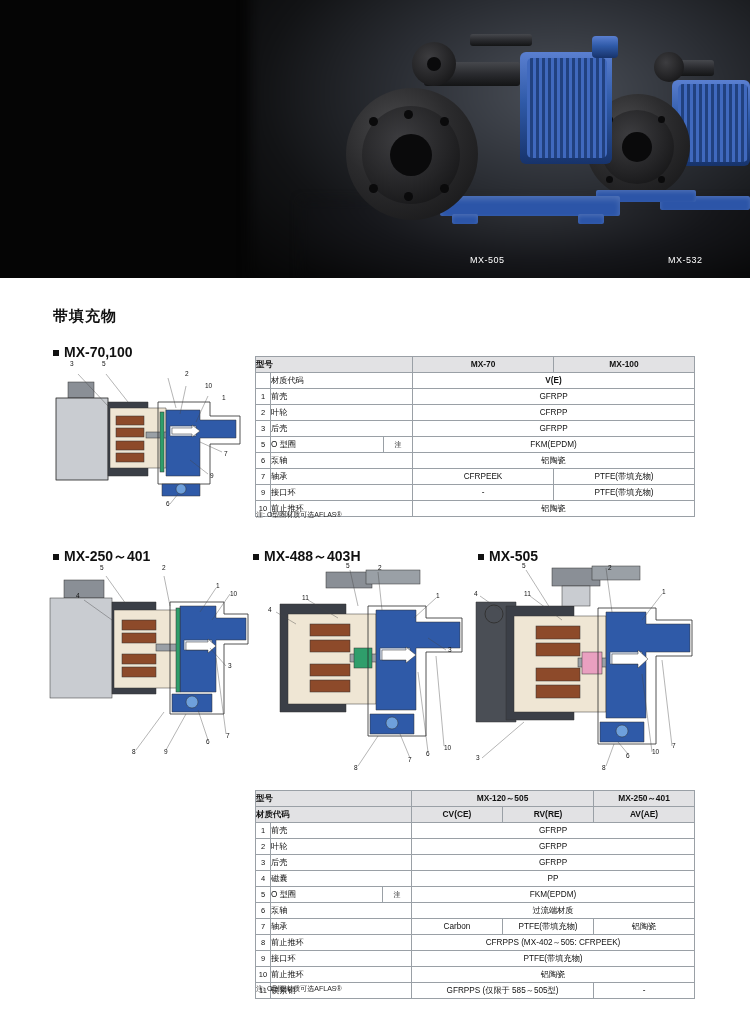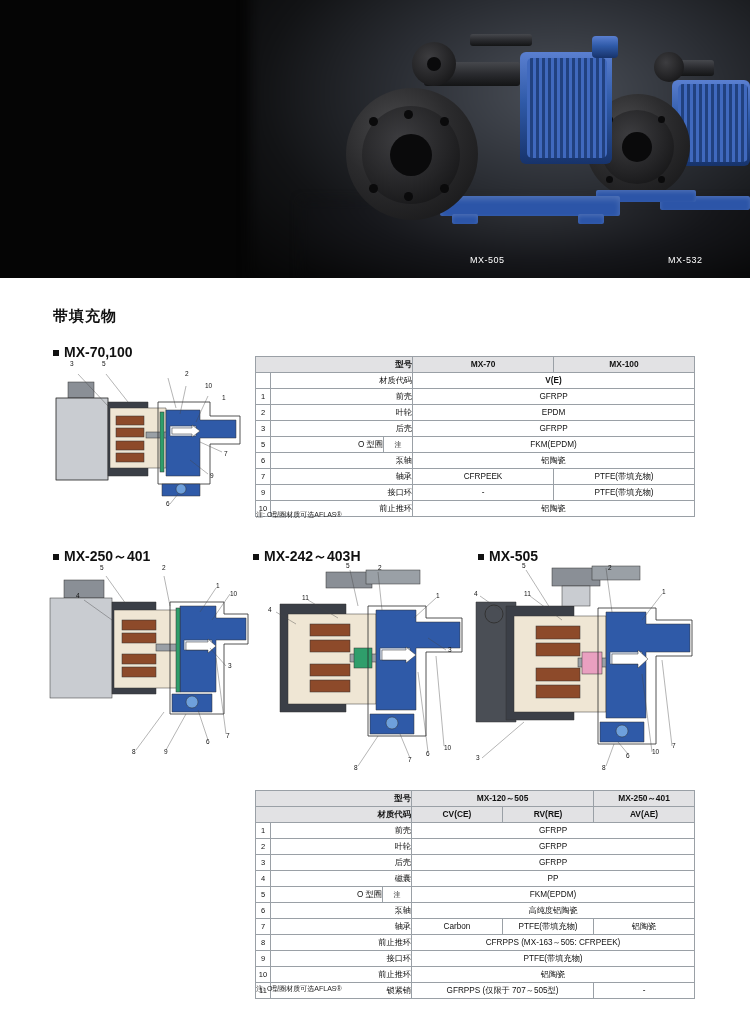--- a/index.html
+++ b/index.html
@@ -76,21 +76,21 @@
   table{
     border-collapse:collapse;position:absolute;
     font-size:8.2px;color:#111;background:#fff;
   }
   table td,table th{
     border:.5px solid #9aa0a6;padding:0;height:15px;line-height:15px;
     text-align:center;font-weight:normal;
   }
   thead td{background:#e2e2e4;font-weight:bold;font-size:8.4px;}
   .lbl-num{width:14px;text-align:center;color:#111;font-size:7.5px;}
-  .lbl-name{text-align:right;padding-left:5px;}
+  .lbl-name{text-align:left;}
   .shade{background:#e2e2e4;font-weight:bold;}
   .note{
     position:absolute;font-size:7px;color:#222;
   }
   
   .dia{position:absolute;overflow:hidden;}
   .dia svg{display:block;}
   .cal{position:absolute;font-size:6.5px;color:#111;}
 </style>
 </head>
@@ -144,21 +144,21 @@
 
 <div class="sec-title">带填充物</div>
 
 <div class="cap" style="left:53px;top:344px;">
   <span class="sq"></span><span>MX-70,100</span>
 </div>
 <div class="cap" style="left:53px;top:548px;">
   <span class="sq"></span><span>MX-250～401</span>
 </div>
 <div class="cap" style="left:253px;top:548px;">
-  <span class="sq"></span><span>MX-242～403H</span>
+  <span class="sq"></span><span>MX-488～403H</span>
 </div>
 <div class="cap" style="left:478px;top:548px;">
   <span class="sq"></span><span>MX-505</span>
 </div>
 
 <div class="dia" style="left:50px;top:356px;width:195px;height:155px;">
   <svg width="195" height="155" viewBox="0 0 195 155">
     <g stroke="#333" stroke-width="0.5">
 
       <rect x="18" y="26" width="26" height="16" fill="#8a8f96"></rect>
@@ -225,21 +225,21 @@
       <td colspan="2" style="font-weight:bold;">V(E)</td>
     </tr>
     <tr>
       <td class="lbl-num">1</td>
       <td class="lbl-name" colspan="2">前壳</td>
       <td colspan="2">GFRPP</td>
     </tr>
     <tr>
       <td class="lbl-num">2</td>
       <td class="lbl-name" colspan="2">叶轮</td>
-      <td colspan="2">EPDM</td>
+      <td colspan="2">CFRPP</td>
     </tr>
     <tr>
       <td class="lbl-num">3</td>
       <td class="lbl-name" colspan="2">后壳</td>
       <td colspan="2">GFRPP</td>
     </tr>
     <tr>
       <td class="lbl-num">5</td>
       <td class="lbl-name">O 型圈</td>
       <td style="width:28px;font-size:7px;">注</td>
@@ -446,45 +446,45 @@
     </tr>
     <tr>
       <td class="lbl-num">5</td>
       <td class="lbl-name">O 型圈</td>
       <td style="width:28px;font-size:7px;">注</td>
       <td colspan="3">FKM(EPDM)</td>
     </tr>
     <tr>
       <td class="lbl-num">6</td>
       <td class="lbl-name" colspan="2">泵轴</td>
-      <td colspan="3">高纯度铝陶瓷</td>
+      <td colspan="3">过流端材质</td>
     </tr>
     <tr>
       <td class="lbl-num">7</td>
       <td class="lbl-name" colspan="2">轴承</td>
       <td>Carbon</td>
       <td>PTFE(带填充物)</td>
       <td>铝陶瓷</td>
     </tr>
     <tr>
       <td class="lbl-num">8</td>
       <td class="lbl-name" colspan="2">前止推环</td>
-      <td colspan="3">CFRPPS (MX-163～505: CFRPEEK)</td>
+      <td colspan="3">CFRPPS (MX-402～505: CFRPEEK)</td>
     </tr>
     <tr>
       <td class="lbl-num">9</td>
       <td class="lbl-name" colspan="2">接口环</td>
       <td colspan="3">PTFE(带填充物)</td>
     </tr>
     <tr>
       <td class="lbl-num">10</td>
       <td class="lbl-name" colspan="2">前止推环</td>
       <td colspan="3">铝陶瓷</td>
     </tr>
     <tr>
       <td class="lbl-num">11</td>
       <td class="lbl-name" colspan="2">锁紧销</td>
-      <td colspan="2">GFRPPS (仅限于 707～505型)</td>
+      <td colspan="2">GFRPPS (仅限于 585～505型)</td>
       <td>-</td>
     </tr>
   </tbody>
 </table>
 <div class="note" style="left:256px;top:984px;">注: O型圈材质可选AFLAS®</div>
 
 </body></html>

